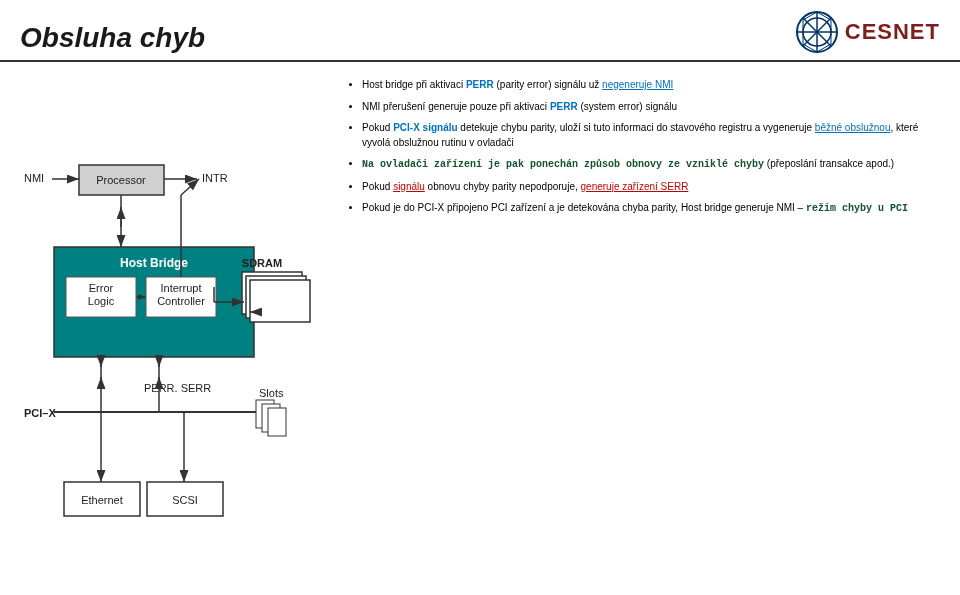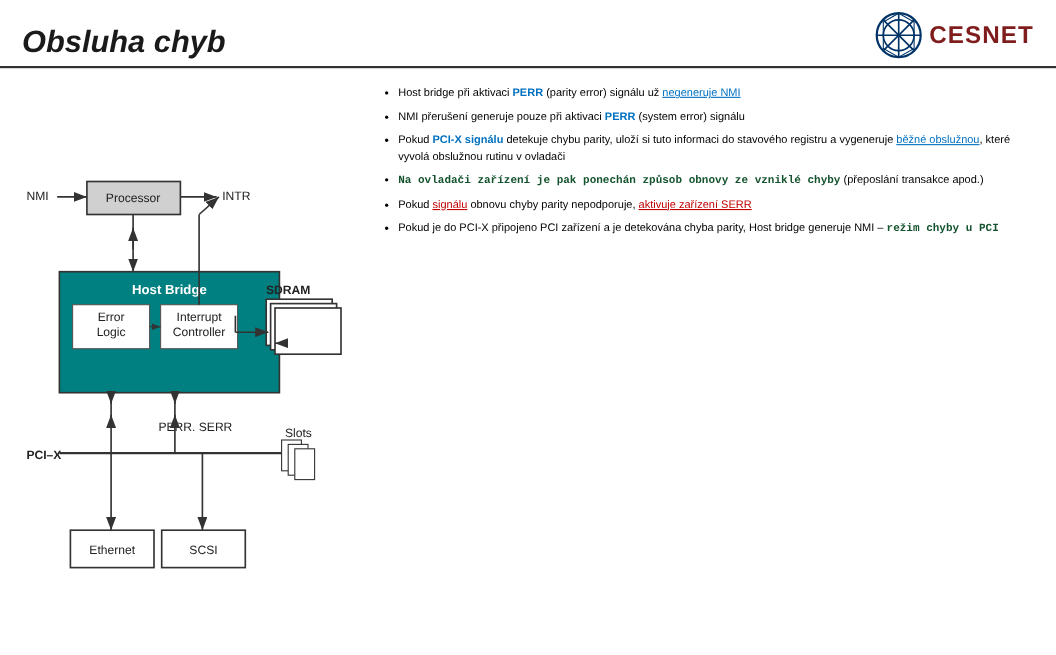--- a/index.html
+++ b/index.html
@@ -210,21 +210,21 @@
       <li>
         NMI přerušení generuje pouze při aktivaci <span class="highlight-blue">PERR</span> (system error) signálu
       </li>
       <li>
         Pokud <span class="highlight-blue">PCI-X signálu</span> detekuje chybu parity, uloží si tuto informaci do stavového registru a vygeneruje <span class="underline-blue">běžné obslužnou</span>, které vyvolá obslužnou rutinu v ovladači
       </li>
       <li>
         <span class="highlight-red">Na ovladači zařízení je pak ponechán způsob obnovy ze vzniklé chyby</span> (přeposlání transakce apod.)
       </li>
       <li>
-        Pokud <span class="underline-red">signálu</span> obnovu chyby parity nepodporuje, <span class="underline-red">aktivuje zařízení SERR</span>
+        Pokud <span class="underline-red">signálu</span> obnovu chyby parity nepodporuje, <span class="underline-red">generuje zařízení SERR</span>
       </li>
       <li>
         Pokud je do PCI-X připojeno PCI zařízení a je detekována chyba parity, Host bridge generuje NMI – <span class="highlight-red">režim chyby u PCI</span>
       </li>
     </ul>
   </div>
 
 </div>
 
 </body></html>

